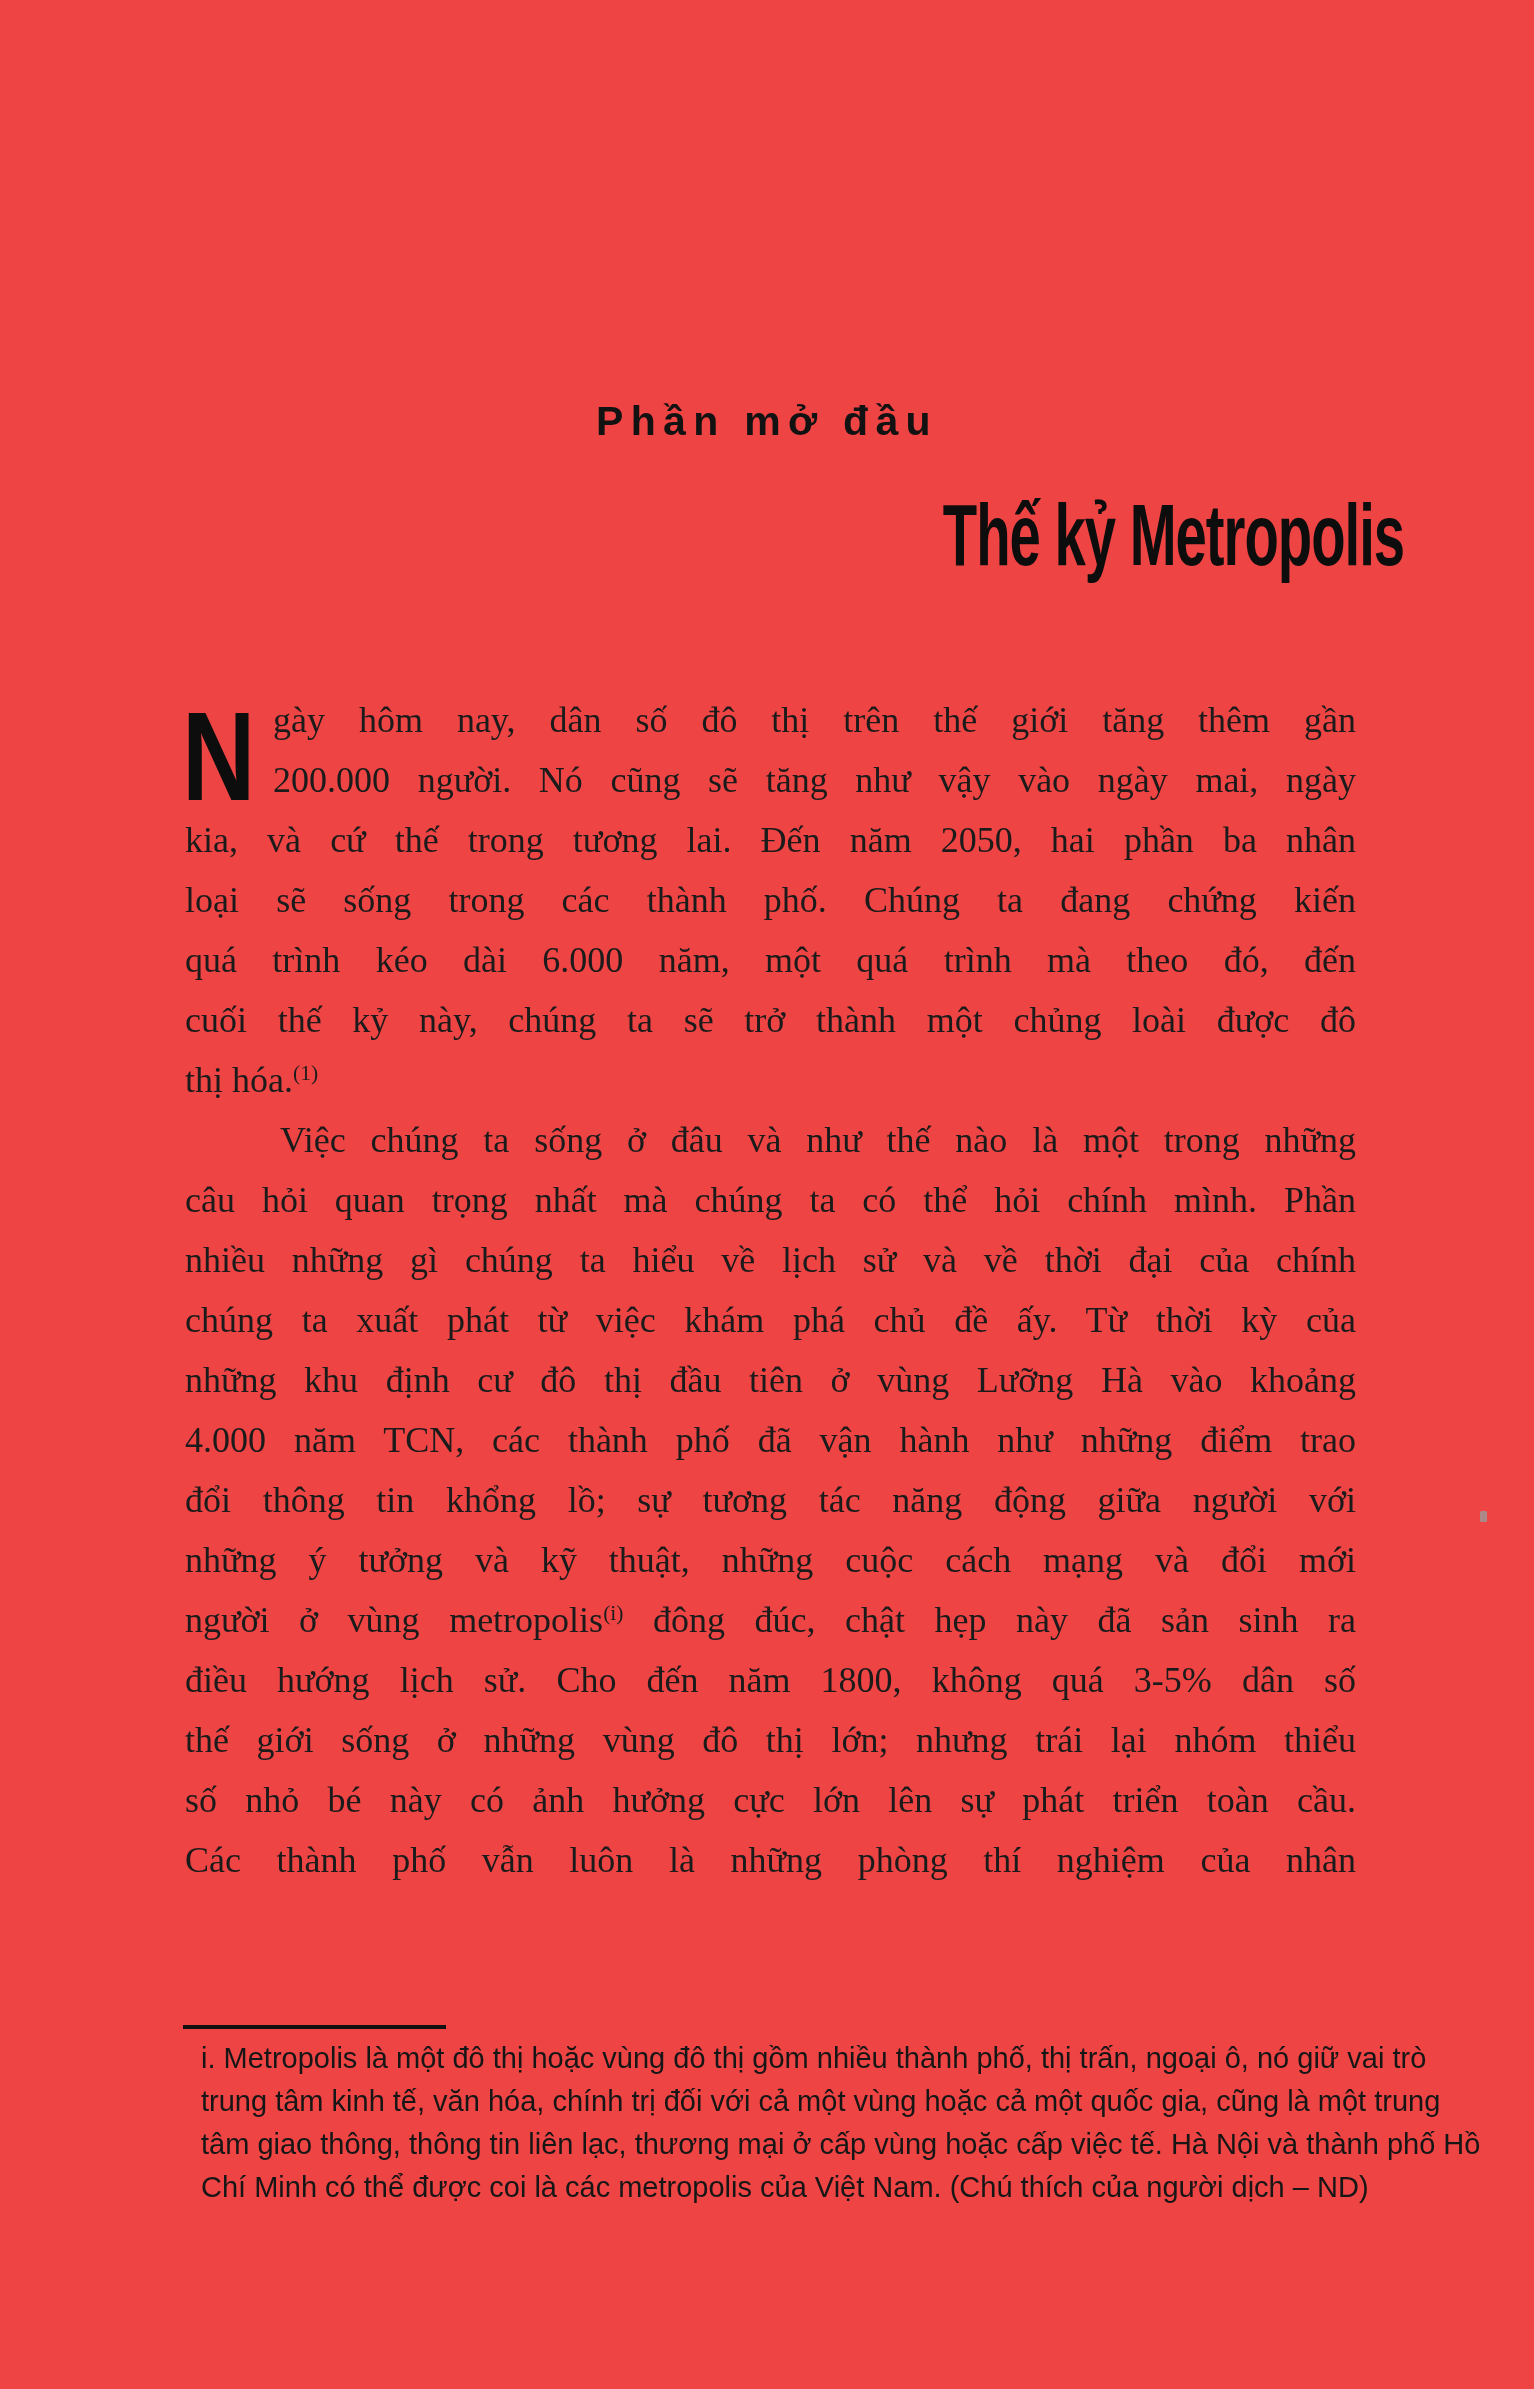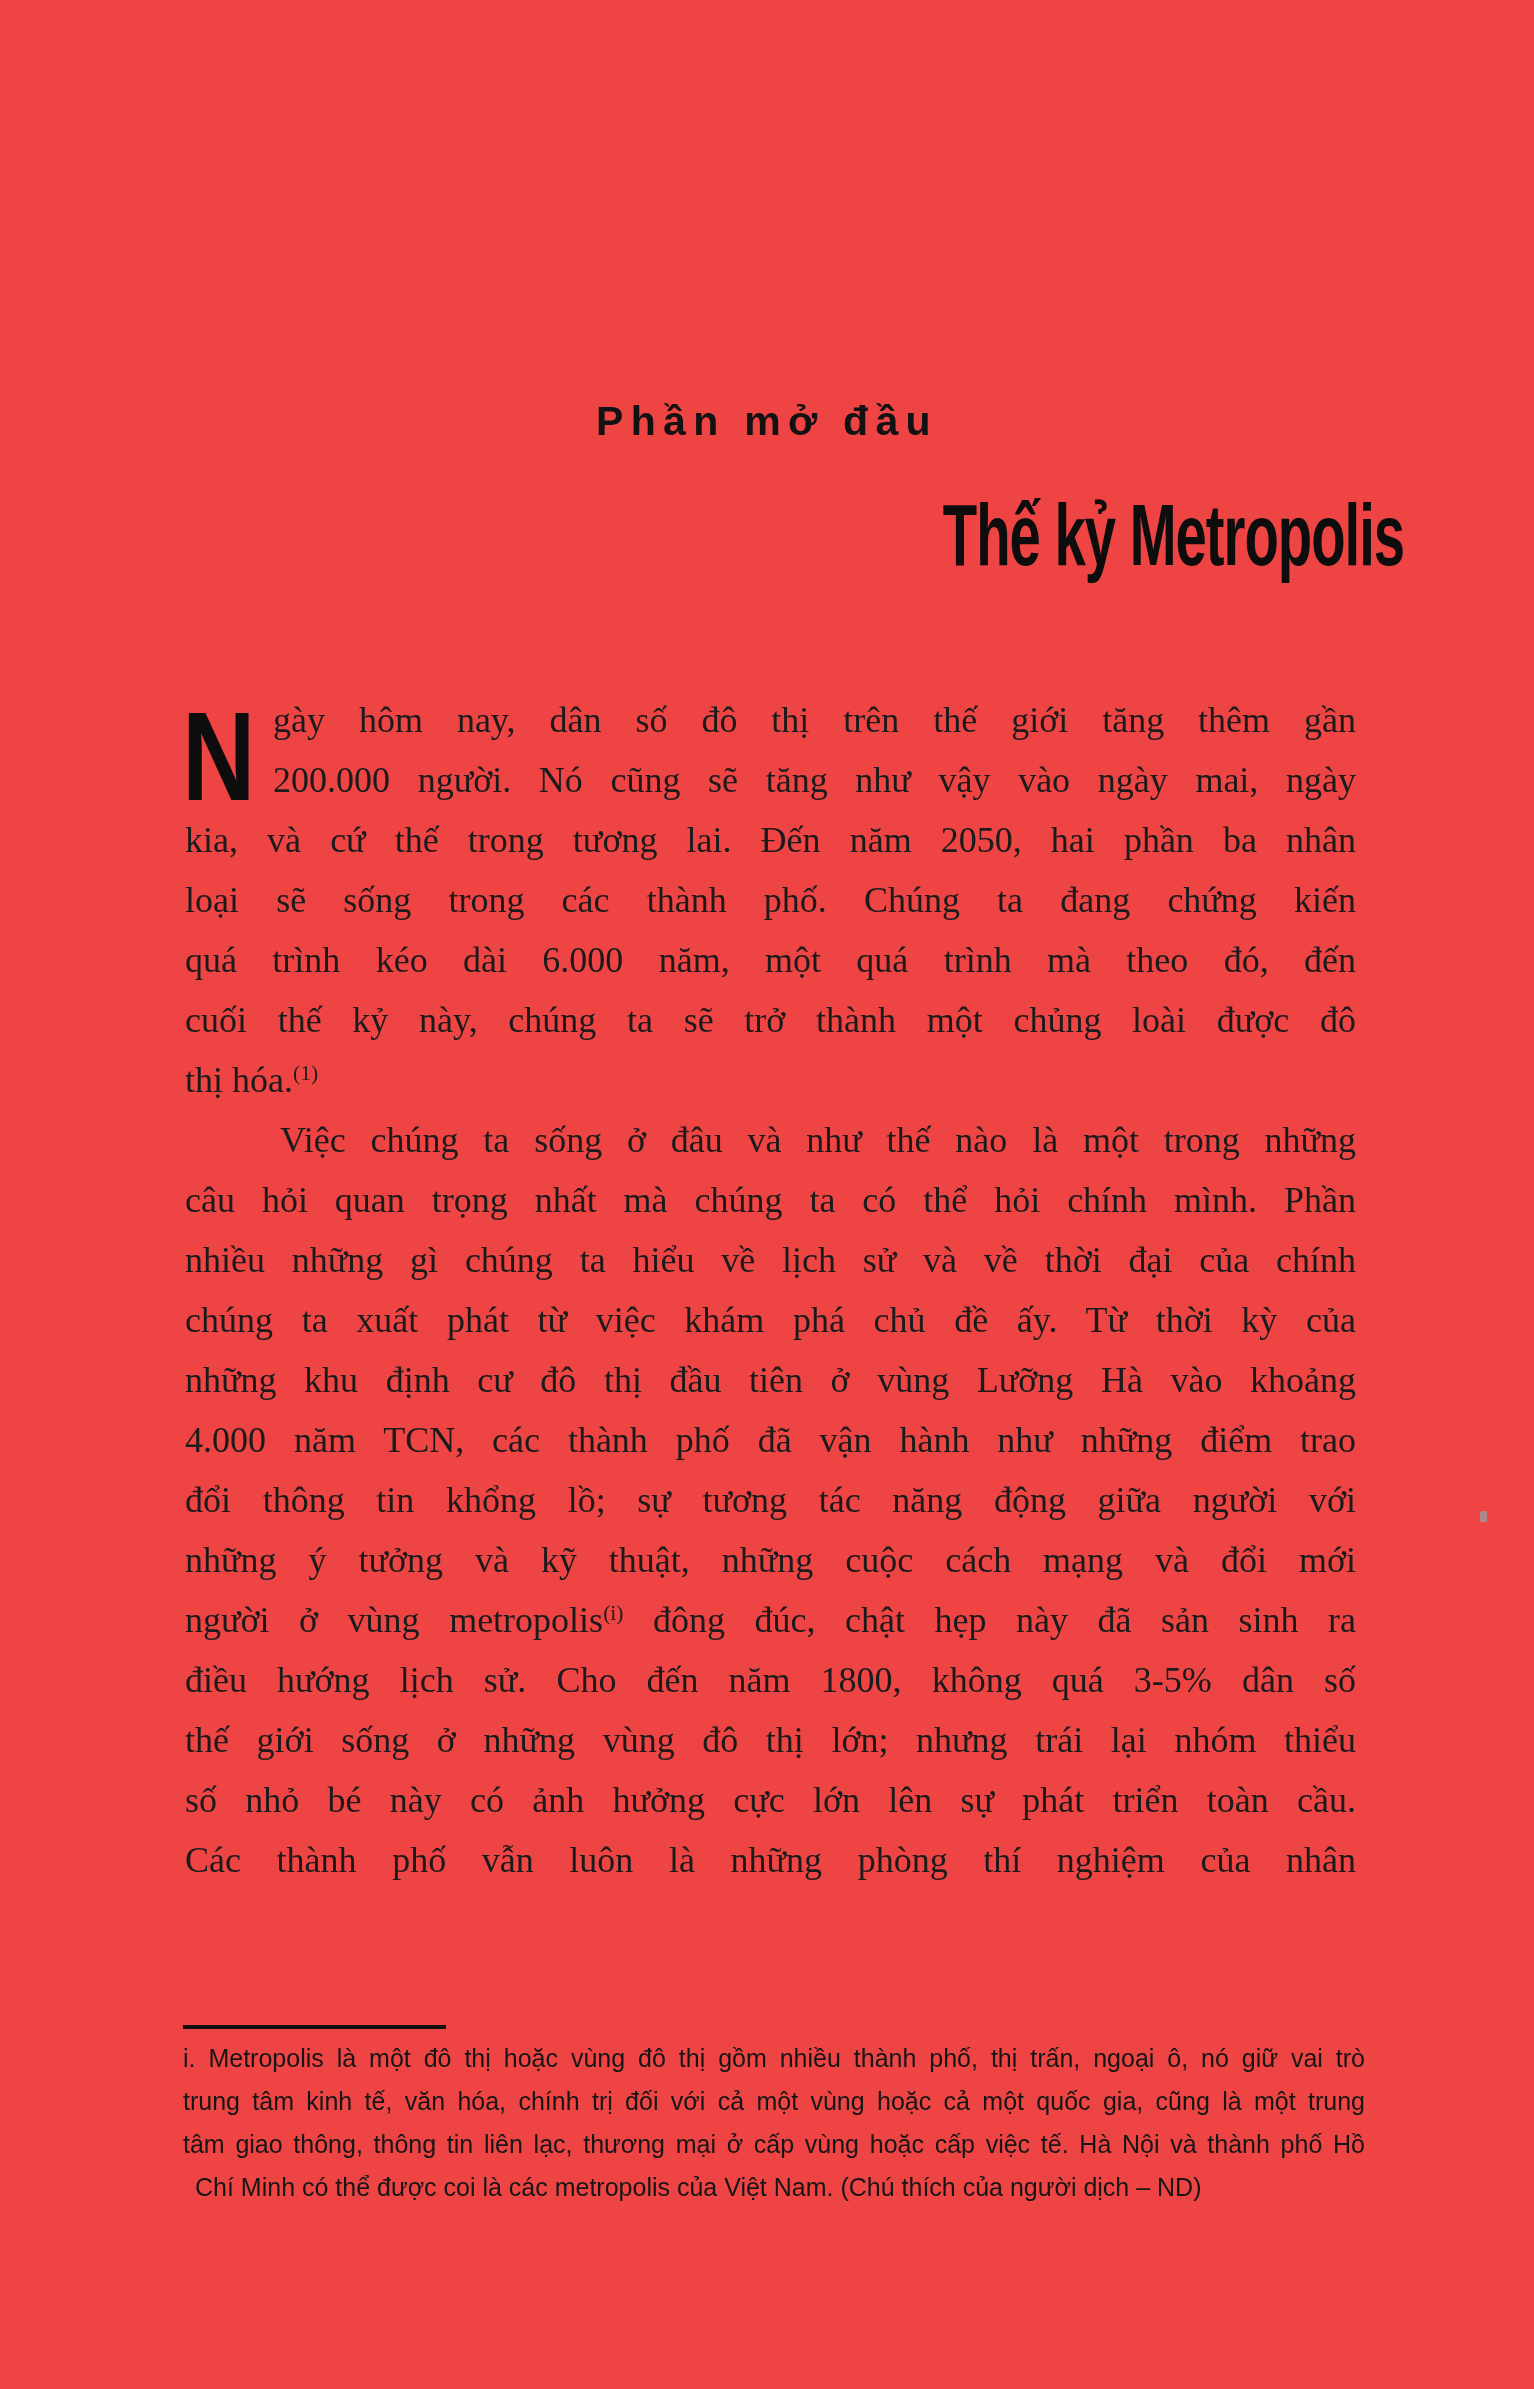--- a/index.html
+++ b/index.html
@@ -70,31 +70,31 @@
     vertical-align:baseline;
     position:relative;top:-0.55em;
     letter-spacing:0;
   }
   
   .footnote-rule{
     position:absolute;left:183px;top:2025px;
     width:263px;height:4.1px;background:#111111;
   }
   .footnote-block{
-    position:absolute;left:183px;top:2037px;width:1182px;
+    position:absolute;left:201px;top:2037px;width:1182px;
     font-family:"Liberation Sans", sans-serif;
-    font-size:25px;
+    font-size:29px;
     color:#161616;
   }
   .footnote-line{
     height:43px;line-height:43px;
     text-align:justify;text-align-last:justify;
     white-space:nowrap;
   }
-  .footnote-line.short{text-align:center;text-align-last:left;margin-left:12px;}
+  .footnote-line.short{text-align:center;text-align-last:left;}
   
   .scan-speck{
     position:absolute;left:1480px;top:1511px;
     width:7.3px;height:10.6px;background:#9b9b9b;
     border-radius:1.6px;opacity:.8;
   }
 </style>
 </head>
 <body>
 

